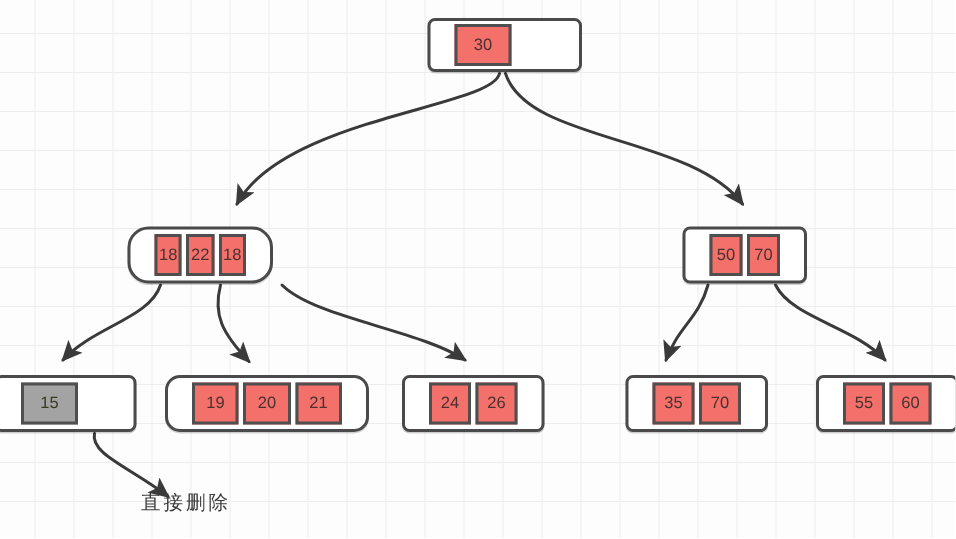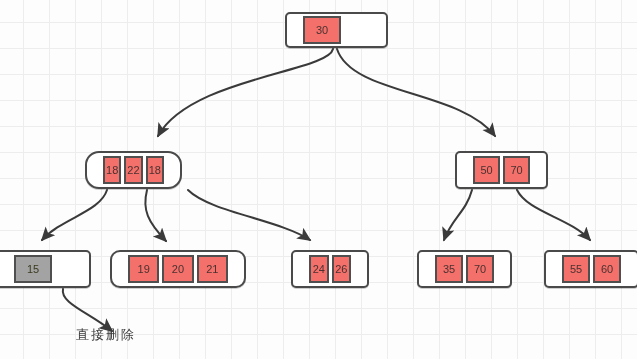--- a/index.html
+++ b/index.html
@@ -58,20 +58,21 @@
     border-color: #4f4f4f;
     color: #3a3a20;
   }
   .annotation {
     position: absolute;
     font-family: Liberation Serif, serif;
     font-size: 13px;
     color: #3b3b3b;
     letter-spacing: 2px;
     white-space: nowrap;
+    margin-left: 18px;
   }
 </style>
 </head>
 <body>
 
 <div id="canvas">
 
   <svg id="edges" viewBox="0 0 637 359">
     <defs>
       <marker id="arrowhead" markerWidth="9" markerHeight="9" refX="6.2" refY="3.2" orient="auto" markerUnits="strokeWidth">
@@ -92,33 +93,33 @@
 
   <div id="node-layer">
       <div class="node" style="left: 285px; top: 12px; width: 103px; height: 36px;">
         <div class="cell">30</div>
       </div>
       <div class="node" style="left: 85px; top: 151px; width: 97px; height: 38px; border-radius: 14px;">
         <div class="cell">18</div>
         <div class="cell">22</div>
         <div class="cell">18</div>
       </div>
-      <div class="node" style="left: 455px; top: 151px; width: 93px; height: 38px;">
+      <div class="node" style="left: 455px; top: 151px; width: 83px; height: 38px;">
         <div class="cell">50</div>
         <div class="cell">70</div>
       </div>
       <div class="node" style="left: -4px; top: 250px; width: 95px; height: 38px;">
         <div class="cell highlight">15</div>
       </div>
       <div class="node" style="left: 110px; top: 250px; width: 136px; height: 38px; border-radius: 10px;">
         <div class="cell">19</div>
         <div class="cell">20</div>
         <div class="cell">21</div>
       </div>
-      <div class="node" style="left: 268px; top: 250px; width: 78px; height: 38px; margin-left: 23px;">
+      <div class="node" style="left: 268px; top: 250px; width: 95px; height: 38px;">
         <div class="cell">24</div>
         <div class="cell">26</div>
       </div>
       <div class="node" style="left: 417px; top: 250px; width: 95px; height: 38px;">
         <div class="cell">35</div>
         <div class="cell">70</div>
       </div>
       <div class="node" style="left: 544px; top: 250px; width: 95px; height: 38px;">
         <div class="cell">55</div>
         <div class="cell">60</div>

